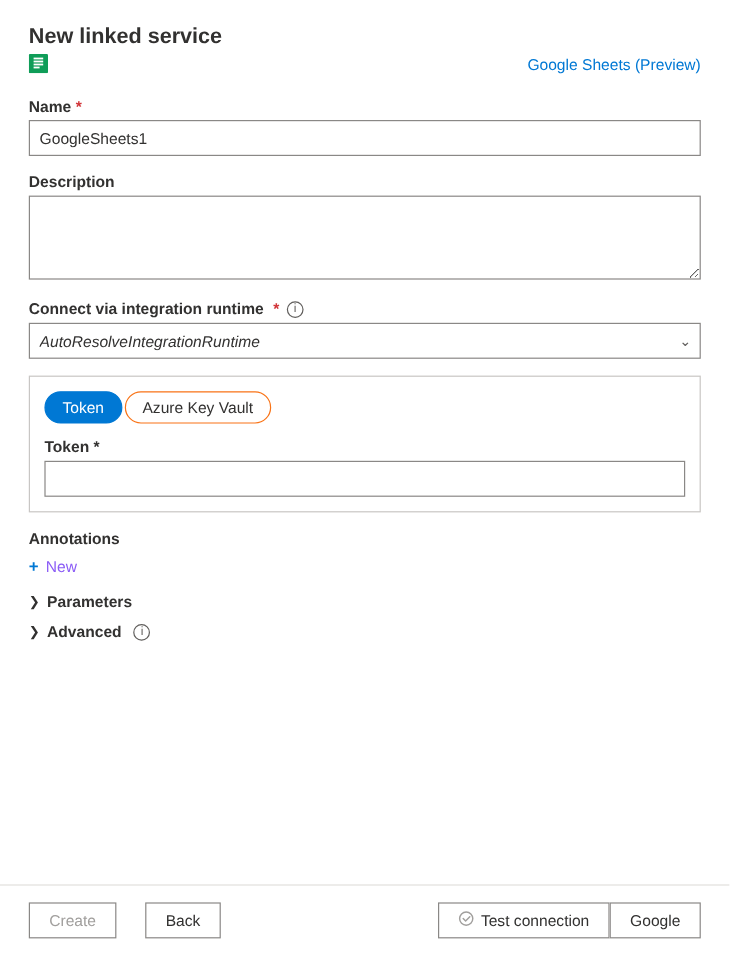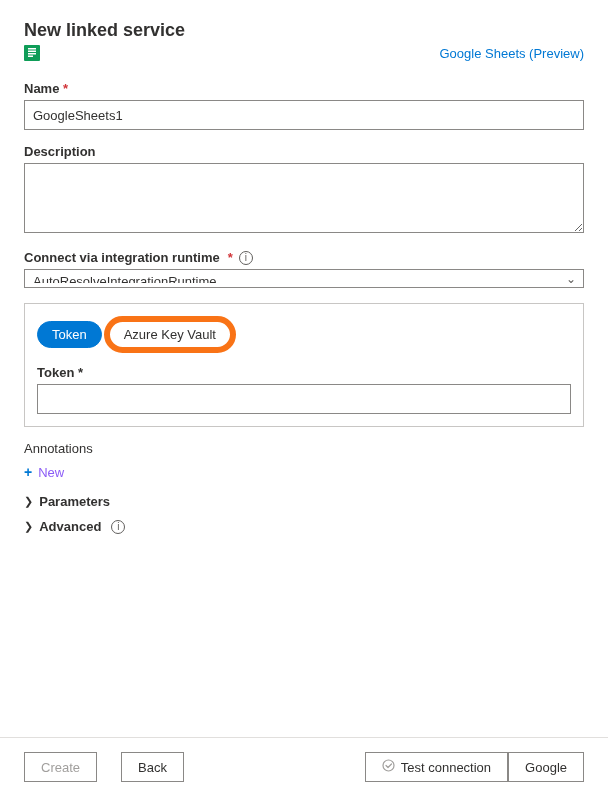--- a/index.html
+++ b/index.html
@@ -88,29 +88,30 @@
       outline: none;
     }
 
     .form-select-wrapper {
       position: relative;
       width: 100%;
     }
 
     .form-select {
       width: 100%;
-      height: 19px;
+      height: 30px;
       border: 1px solid #8a8886;
       padding: 4px 30px 4px 8px;
       font-size: 13px;
       color: #323130;
       background: #fff;
       appearance: none;
       cursor: pointer;
       outline: none;
+      font-style: italic;
     }
 
     .select-chevron {
       position: absolute;
       right: 8px;
       top: 50%;
       transform: translateY(-50%);
       pointer-events: none;
       color: #605e5c;
       font-size: 12px;
@@ -154,21 +155,21 @@
       background: #0078d4;
       color: #fff;
       border-color: #0078d4;
       border-radius: 20px;
     }
 
     .auth-tab.inactive {
       background: #fff;
       color: #323130;
       border-radius: 20px;
-      border: 6px solid #f97316;
+      border: 1px solid #f97316;
     }
 
     .token-label {
       display: block;
       font-size: 13px;
       font-weight: 600;
       color: #323130;
       margin-bottom: 4px;
     }
 
@@ -177,21 +178,21 @@
       height: 30px;
       border: 1px solid #8a8886;
       padding: 4px 8px;
       font-size: 13px;
       color: #323130;
       outline: none;
     }
 
     .section-title {
       font-size: 13px;
-      font-weight: 400;
+      font-weight: 700;
       color: #323130;
       margin-bottom: 8px;
     }
 
     .add-new-row {
       display: flex;
       align-items: center;
       gap: 6px;
       cursor: pointer;
       margin-bottom: 6px;

